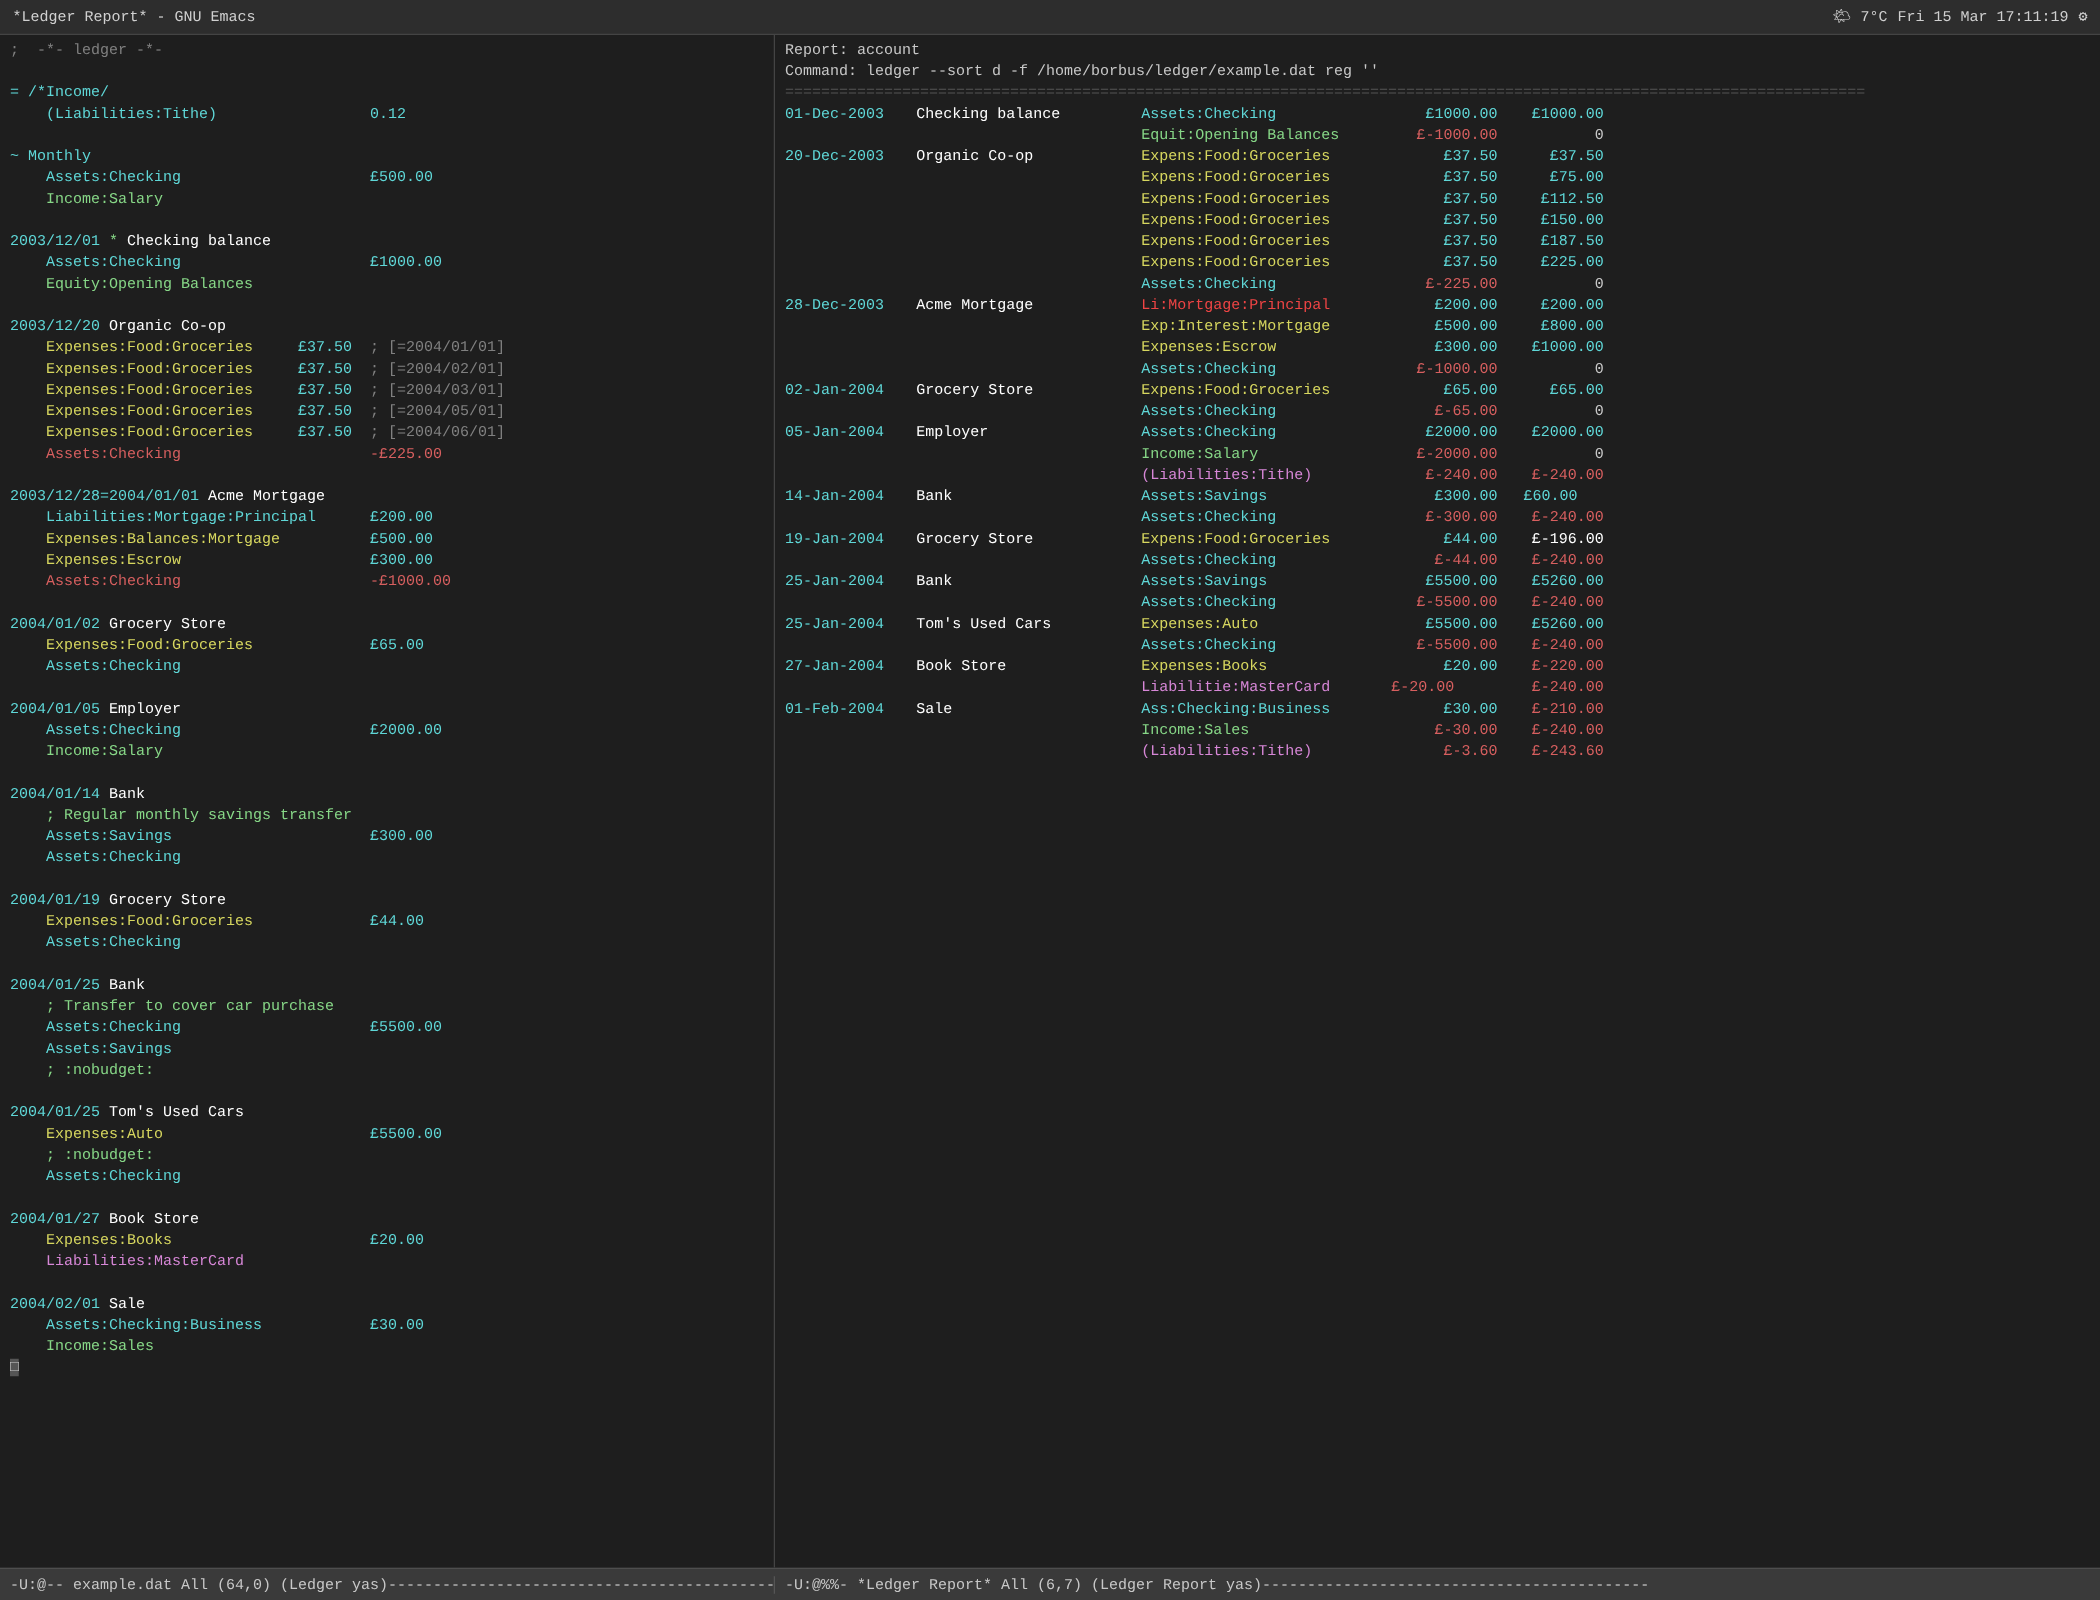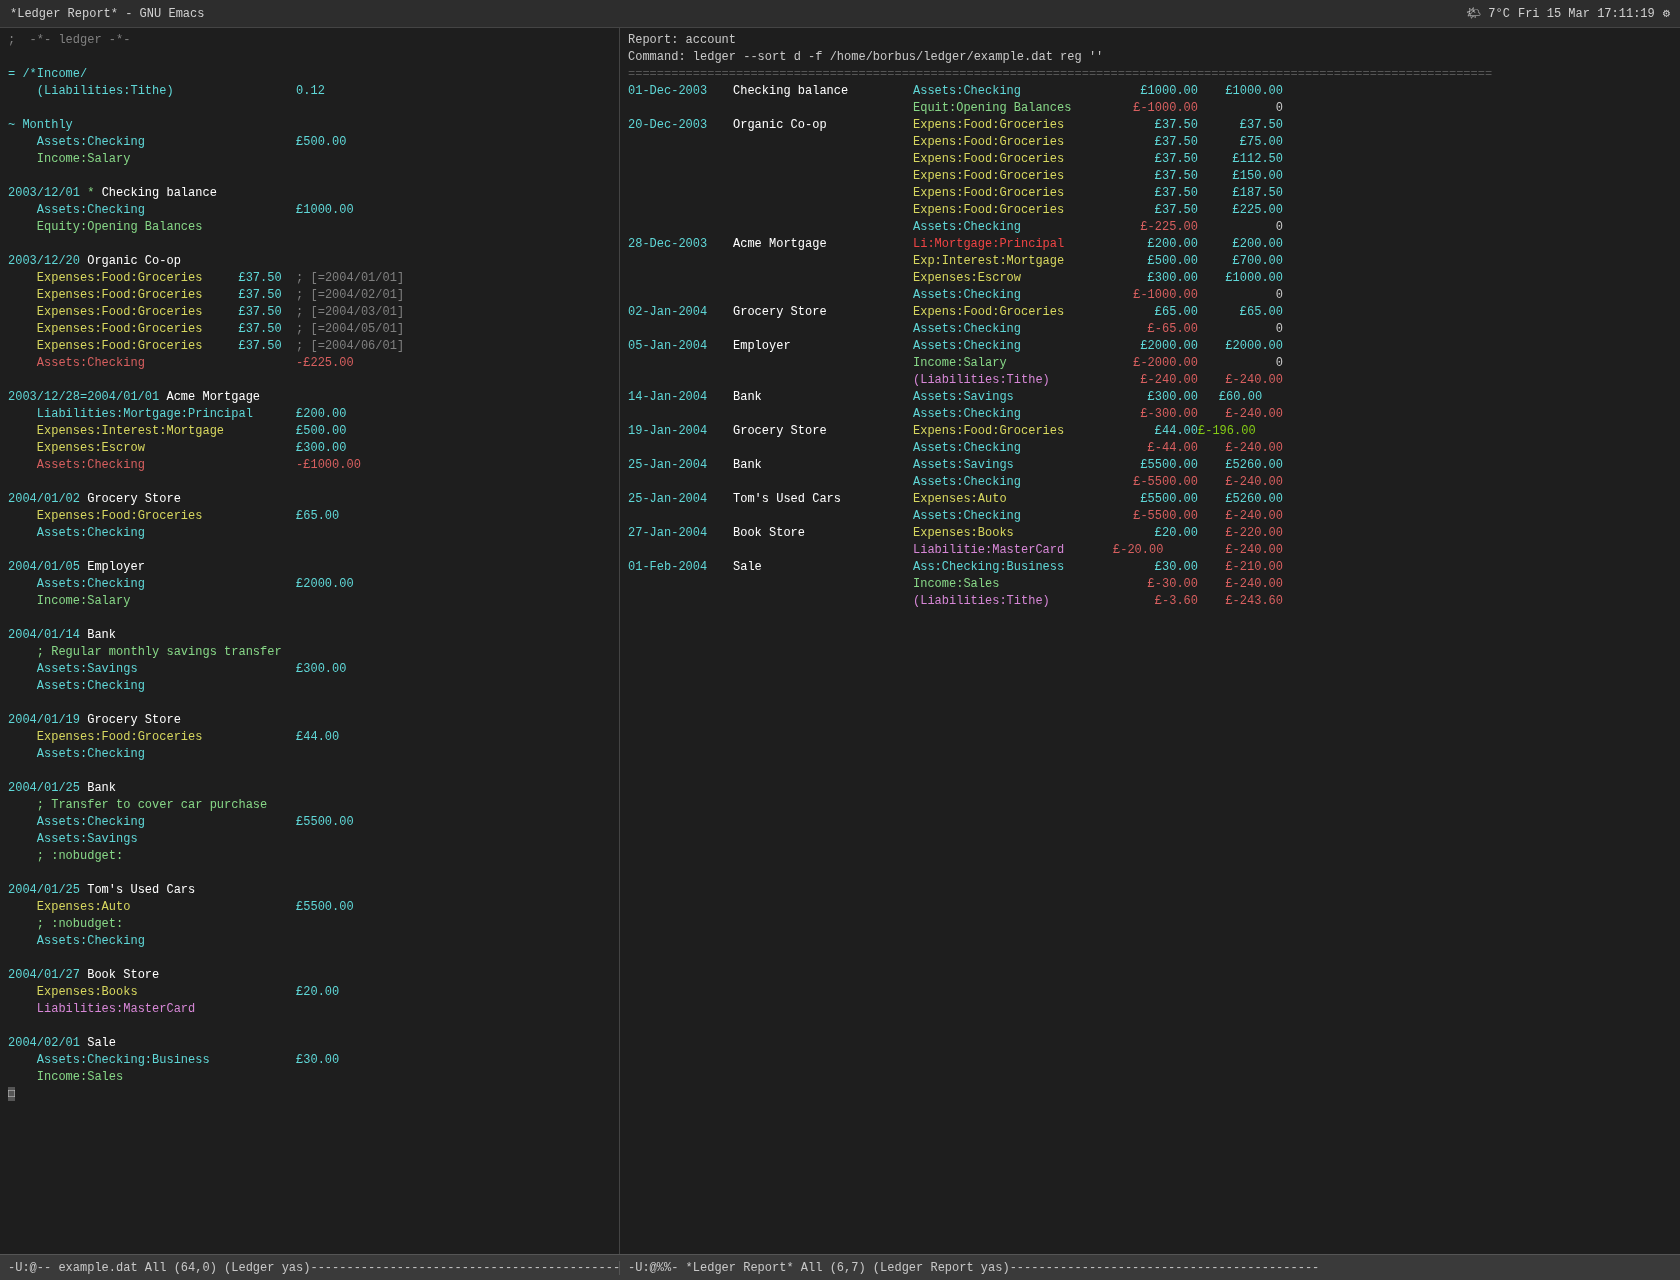--- a/index.html
+++ b/index.html
@@ -116,21 +116,21 @@
         <div class="code-line"><span style="color:#5fd7d7">2003/12/20</span> <span style="color:#ffffff">Organic Co-op</span></div>
         <div class="code-line">    <span style="color:#d7d75f">Expenses:Food:Groceries     </span><span style="color:#5fd7d7">£37.50</span>  <span style="color:#808080">; [=2004/01/01]</span></div>
         <div class="code-line">    <span style="color:#d7d75f">Expenses:Food:Groceries     </span><span style="color:#5fd7d7">£37.50</span>  <span style="color:#808080">; [=2004/02/01]</span></div>
         <div class="code-line">    <span style="color:#d7d75f">Expenses:Food:Groceries     </span><span style="color:#5fd7d7">£37.50</span>  <span style="color:#808080">; [=2004/03/01]</span></div>
         <div class="code-line">    <span style="color:#d7d75f">Expenses:Food:Groceries     </span><span style="color:#5fd7d7">£37.50</span>  <span style="color:#808080">; [=2004/05/01]</span></div>
         <div class="code-line">    <span style="color:#d7d75f">Expenses:Food:Groceries     </span><span style="color:#5fd7d7">£37.50</span>  <span style="color:#808080">; [=2004/06/01]</span></div>
         <div class="code-line">    <span style="color:#d75f5f">Assets:Checking                     </span><span style="color:#d75f5f">-£225.00</span></div>
         <div class="code-line">&nbsp;</div>
         <div class="code-line"><span style="color:#5fd7d7">2003/12/28=2004/01/01</span> <span style="color:#ffffff">Acme Mortgage</span></div>
         <div class="code-line">    <span style="color:#5fd7d7">Liabilities:Mortgage:Principal      </span><span style="color:#5fd7d7">£200.00</span></div>
-        <div class="code-line">    <span style="color:#d7d75f">Expenses:Interest:Mortgage          </span><span style="color:#5fd7d7">£500.00</span></div>
+        <div class="code-line">    <span style="color:#d7d75f">Expenses:Balances:Mortgage          </span><span style="color:#5fd7d7">£500.00</span></div>
         <div class="code-line">    <span style="color:#d7d75f">Expenses:Escrow                     </span><span style="color:#5fd7d7">£300.00</span></div>
         <div class="code-line">    <span style="color:#d75f5f">Assets:Checking                     </span><span style="color:#d75f5f">-£1000.00</span></div>
         <div class="code-line">&nbsp;</div>
         <div class="code-line"><span style="color:#5fd7d7">2004/01/02</span> <span style="color:#ffffff">Grocery Store</span></div>
         <div class="code-line">    <span style="color:#d7d75f">Expenses:Food:Groceries             </span><span style="color:#5fd7d7">£65.00</span></div>
         <div class="code-line">    <span style="color:#5fd7d7">Assets:Checking</span></div>
         <div class="code-line">&nbsp;</div>
         <div class="code-line"><span style="color:#5fd7d7">2004/01/05</span> <span style="color:#ffffff">Employer</span></div>
         <div class="code-line">    <span style="color:#5fd7d7">Assets:Checking                     </span><span style="color:#5fd7d7">£2000.00</span></div>
         <div class="code-line">    <span style="color:#87d787">Income:Salary</span></div>
@@ -239,21 +239,21 @@
           <span style="color:#ffffff; min-width:180px; display:inline-block">Acme Mortgage</span>
           <span style="color:#ef4444; min-width:200px; display:inline-block">Li:Mortgage:Principal</span>
           <span style="color:#5fd7d7; min-width:85px; display:inline-block; text-align:right">£200.00</span>
           <span style="color:#5fd7d7; min-width:85px; display:inline-block; text-align:right">£200.00</span>
         </div>
         <div style="display: flex; padding: 0px 8px; line-height: 17px;">
           <span style="color:#5fd7d7; min-width:105px; display:inline-block"></span>
           <span style="color:#ffffff; min-width:180px; display:inline-block"></span>
           <span style="color:#d7d75f; min-width:200px; display:inline-block">Exp:Interest:Mortgage</span>
           <span style="color:#5fd7d7; min-width:85px; display:inline-block; text-align:right">£500.00</span>
-          <span style="color:#5fd7d7; min-width:85px; display:inline-block; text-align:right">£700.00</span>
+          <span style="color:#5fd7d7; min-width:85px; display:inline-block; text-align:right">£800.00</span>
         </div>
         <div style="display: flex; padding: 0px 8px; line-height: 17px;">
           <span style="color:#5fd7d7; min-width:105px; display:inline-block"></span>
           <span style="color:#ffffff; min-width:180px; display:inline-block"></span>
           <span style="color:#d7d75f; min-width:200px; display:inline-block">Expenses:Escrow</span>
           <span style="color:#5fd7d7; min-width:85px; display:inline-block; text-align:right">£300.00</span>
           <span style="color:#5fd7d7; min-width:85px; display:inline-block; text-align:right">£1000.00</span>
         </div>
         <div style="display: flex; padding: 0px 8px; line-height: 17px;">
           <span style="color:#5fd7d7; min-width:105px; display:inline-block"></span>
@@ -309,21 +309,21 @@
           <span style="color:#ffffff; min-width:180px; display:inline-block"></span>
           <span style="color:#5fd7d7; min-width:200px; display:inline-block">Assets:Checking</span>
           <span style="color:#d75f5f; min-width:85px; display:inline-block; text-align:right">£-300.00</span>
           <span style="color:#d75f5f; min-width:85px; display:inline-block; text-align:right">£-240.00</span>
         </div>
         <div style="display: flex; padding: 0px 8px; line-height: 17px;">
           <span style="color:#5fd7d7; min-width:105px; display:inline-block">19-Jan-2004</span>
           <span style="color:#ffffff; min-width:180px; display:inline-block">Grocery Store</span>
           <span style="color:#d7d75f; min-width:200px; display:inline-block">Expens:Food:Groceries</span>
           <span style="color:#5fd7d7; min-width:85px; display:inline-block; text-align:right">£44.00</span>
-          <span style="color:#84cc16; min-width:85px; display:inline-block; text-align:left">£-196.00</span>
+          <span style="color:#ffffff; min-width:85px; display:inline-block; text-align:right">£-196.00</span>
         </div>
         <div style="display: flex; padding: 0px 8px; line-height: 17px;">
           <span style="color:#5fd7d7; min-width:105px; display:inline-block"></span>
           <span style="color:#ffffff; min-width:180px; display:inline-block"></span>
           <span style="color:#5fd7d7; min-width:200px; display:inline-block">Assets:Checking</span>
           <span style="color:#d75f5f; min-width:85px; display:inline-block; text-align:right">£-44.00</span>
           <span style="color:#d75f5f; min-width:85px; display:inline-block; text-align:right">£-240.00</span>
         </div>
         <div style="display: flex; padding: 0px 8px; line-height: 17px;">
           <span style="color:#5fd7d7; min-width:105px; display:inline-block">25-Jan-2004</span>

